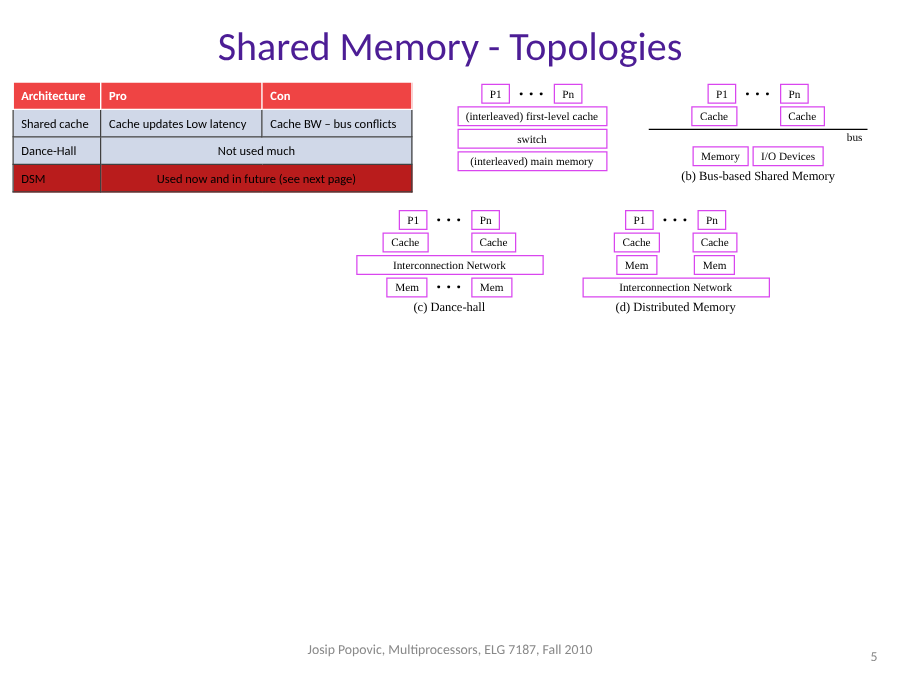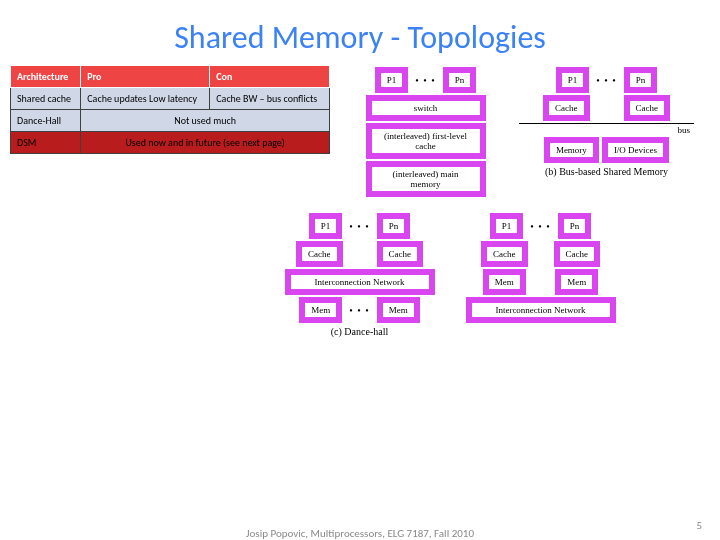--- a/index.html
+++ b/index.html
@@ -1,41 +1,41 @@
 <!DOCTYPE html>
 <html><head>
 <meta charset="utf-8">
 <style>
   * { box-sizing: border-box; margin: 0; padding: 0; }
   body { width: 720px; height: 540px; background: #fff; font-family: Calibri, Arial, sans-serif; position: relative; overflow: hidden; }
-  .title { font-size: 32px; font-weight: 400; text-align: center; padding: 18px 0 8px 0; color: #3b82f6; }
+  .title { font-size: 32px; font-weight: 400; text-align: center; padding: 18px 0 8px 0; color: #4c1d95; }
   .content { display: flex; padding: 0 10px; }
   .left { width: 320px; }
   table { border-collapse: collapse; width: 100%; font-size: 10px; }
   th { background: #ef4444; color: #fff; text-align: left; padding: 4px 6px; font-weight: bold; border: 1px solid #fff; }
   td { padding: 4px 6px; vertical-align: top; border: 1px solid #404040; }
   tr.r0 td { background: #d0d8e8; }
   tr.r1 td { background: #e9edf4; }
   tr.r2 td { background: #d0d8e8; }
   tr.r3 td { background: #b91c1c; }
   .merge { text-align: center; }
   .right { flex: 1; padding-left: 8px; }
   .diagrams { display: flex; flex-wrap: wrap; gap: 6px; }
   .diagram { font-family: "Times New Roman", serif; font-size: 9px; text-align: center; }
-  .dbox { border: 6px solid #d946ef; padding: 2px 6px; display: inline-block; background: #fff; font-size: 9px; }
+  .dbox { border: 1px solid #d946ef; padding: 2px 6px; display: inline-block; background: #fff; font-size: 9px; }
   .dots { display: inline-block; padding: 0 4px; font-size: 10px; letter-spacing: 1px; }
   .row { display: flex; justify-content: center; align-items: center; gap: 3px; margin: 2px 0; }
   .hline { height: 1px; background: #000; width: 100%; margin: 1px 0; }
   .wide { width: 120px; }
   .caption { font-family: "Times New Roman", serif; font-size: 10px; margin-top: 3px; }
   .diag-a { width: 175px; }
   .diag-b { width: 175px; }
   .diag-c { width: 175px; }
   .diag-d { width: 175px; }
-  .footer { position: absolute; bottom: 0; width: 100%; text-align: center; font-size: 11px; color: #898989; }
+  .footer { position: absolute; bottom: 14px; width: 100%; text-align: center; font-size: 11px; color: #898989; }
   .pagenum { position: absolute; bottom: 8px; right: 18px; font-size: 11px; color: #898989; }
   .diagrams-bottom { display: flex; gap: 6px; margin-top: 12px; padding: 0 10px; justify-content: center; }
 </style>
 </head>
 <body>
 
 <div class="title">Shared Memory - Topologies</div>
 
 <div class="content">
   <div class="left">
@@ -66,24 +66,24 @@
   <div class="right">
     <div class="diagrams">
 
       <div class="diagram diag-a">
         <div class="row">
           <span class="dbox">P1</span>
           <span class="dots">• • •</span>
           <span class="dbox">Pn</span>
         </div>
         <div class="row">
-            <span class="dbox wide">switch</span>
+            <span class="dbox wide">(interleaved) first-level cache</span>
           </div>
         <div class="row">
-            <span class="dbox wide">(interleaved) first-level cache</span>
+            <span class="dbox wide">switch</span>
           </div>
         <div class="row">
             <span class="dbox wide">(interleaved) main memory</span>
           </div>
       </div>
 
       <div class="diagram diag-b">
         <div class="row">
           <span class="dbox">P1</span>
           <span class="dots">• • •</span>
@@ -143,17 +143,18 @@
       </div>
       <span style="width:20px"></span>
       <div>
         <span class="dbox">Cache</span><br>
         <span class="dbox" style="margin-top:2px;">Mem</span>
       </div>
     </div>
     <div class="row">
         <span class="dbox" style="width:150px">Interconnection Network</span>
       </div>
+    <div class="caption">(d) Distributed Memory</div>
   </div>
 </div>
 
 <div class="footer">Josip Popovic, Multiprocessors, ELG 7187, Fall 2010</div>
 <div class="pagenum">5</div>
 
 </body></html>

